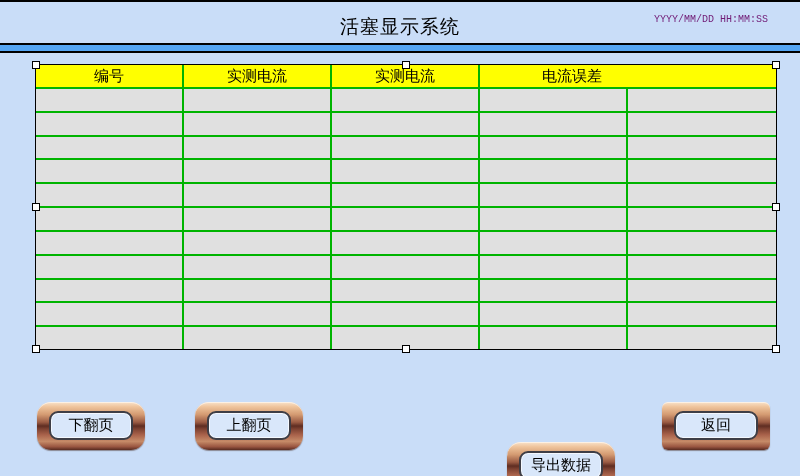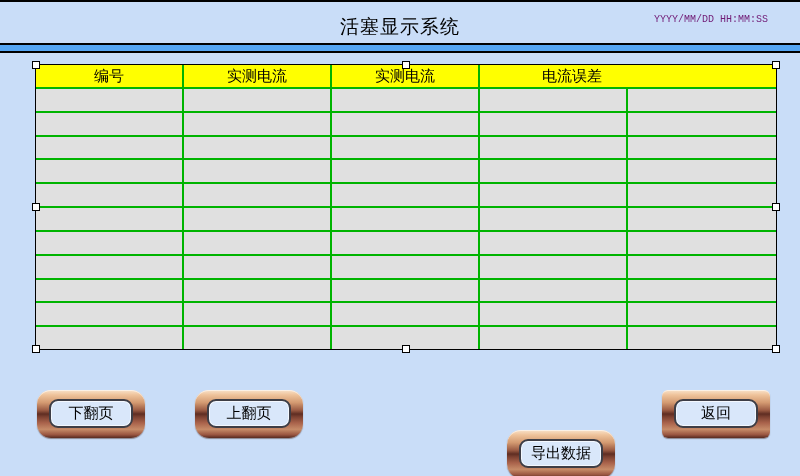--- a/index.html
+++ b/index.html
@@ -83,21 +83,21 @@
   .h-tm { left: calc(50% - 4px); top: -4px; }
   .h-tr { right: -4px; top: -4px; }
   .h-ml { left: -4px;  top: calc(50% - 4px); }
   .h-mr { right: -4px; top: calc(50% - 4px); }
   .h-bl { left: -4px;  bottom: -4px; }
   .h-bm { left: calc(50% - 4px); bottom: -4px; }
   .h-br { right: -4px; bottom: -4px; }
 
   
   .btn {
-    position: absolute; top: 388px;
+    position: absolute; top: 400px;
     width: 108px; height: 48px;
     border-radius: 14px;
     display: flex;
     cursor: pointer;
     background: linear-gradient(180deg,
       #f9e3cb 0%, #efc49c 10%, #d49b72 26%, #9c5c44 42%,
       #5f2d22 50%, #7c4131 56%, #a8614a 68%, #c68b68 82%,
       #9a5641 93%, #572a20 100%);
     box-shadow: inset 0 1px 0 rgba(255,255,255,.55), 0 1px 1px rgba(60,30,20,.45);
   }

